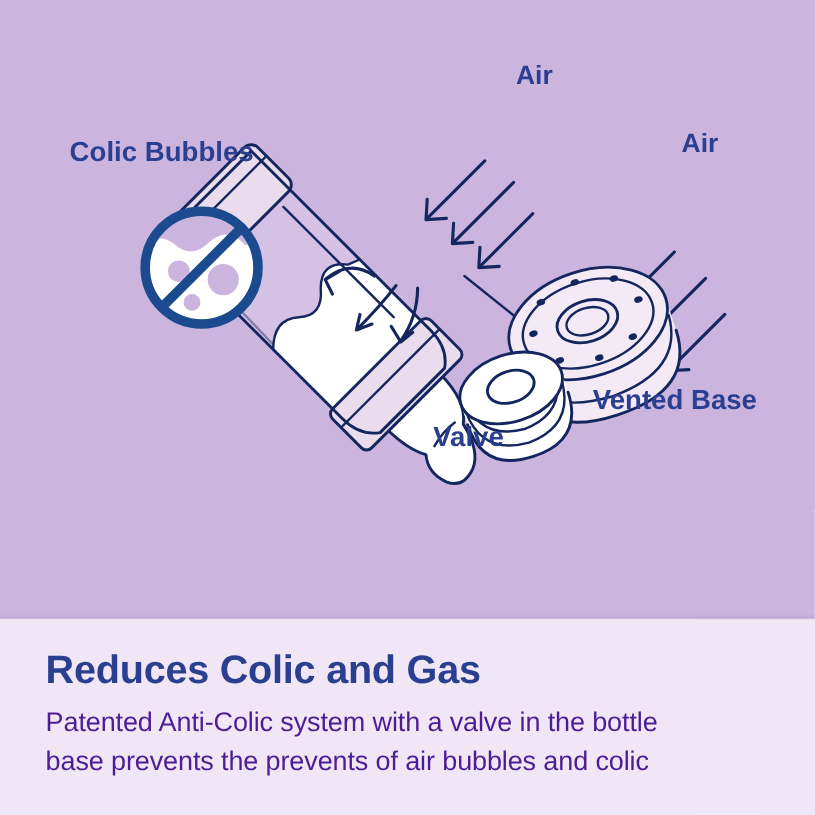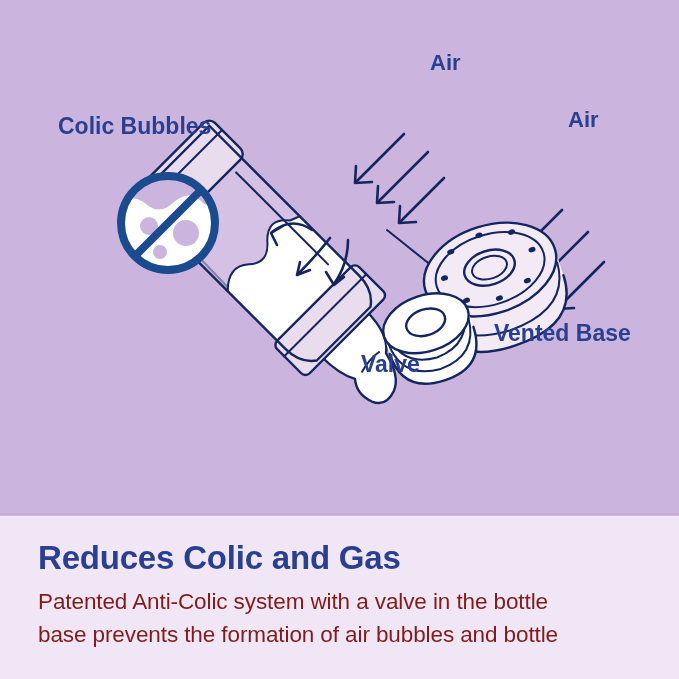--- a/index.html
+++ b/index.html
@@ -60,21 +60,21 @@
     font-weight: bold;
     color: #2a3f8f;
     letter-spacing: -0.2px;
     white-space: nowrap;
   }
   .body-line {
     position: absolute;
     left: 38px;
     margin: 0;
     font-size: 22.5px;
-    color: #7f1d1d;
+    color: #4c1d95;
     letter-spacing: -0.1px;
     white-space: nowrap;
   }
   .body-line-1 { top: 73px; }
   .body-line-2 { top: 106px; }
 
   .diagram-label {
     font-family: "Liberation Sans", sans-serif;
     font-size: 23px;
     font-weight: bold;
@@ -270,16 +270,16 @@
       <text class="diagram-label" x="494" y="341">Vented Base</text>
 
     </svg>
   </div>
 
   <div id="panel-divider"></div>
 
   <div id="text-panel">
     <h1 class="headline">Reduces Colic and Gas</h1>
     <p class="body-line body-line-1">Patented Anti-Colic system with a valve in the bottle</p>
-    <p class="body-line body-line-2">base prevents the formation of air bubbles and bottle</p>
+    <p class="body-line body-line-2">base prevents the prevents of air bubbles and colic</p>
   </div>
 
 </div>
 
 </body></html>

